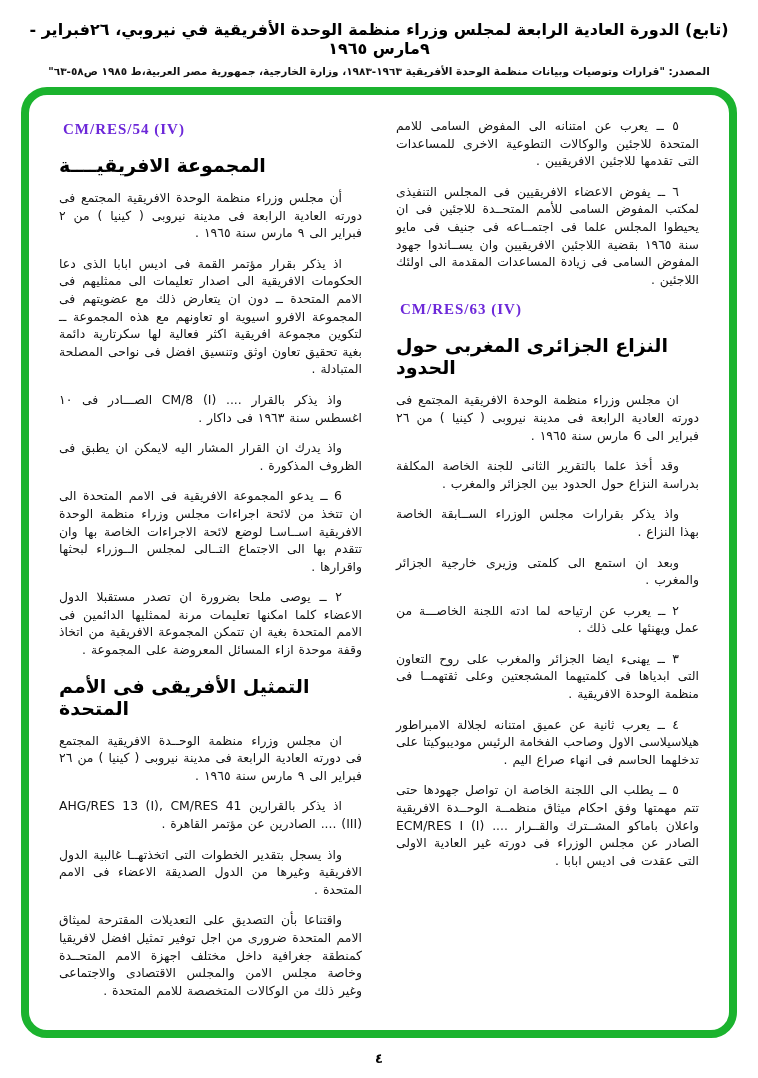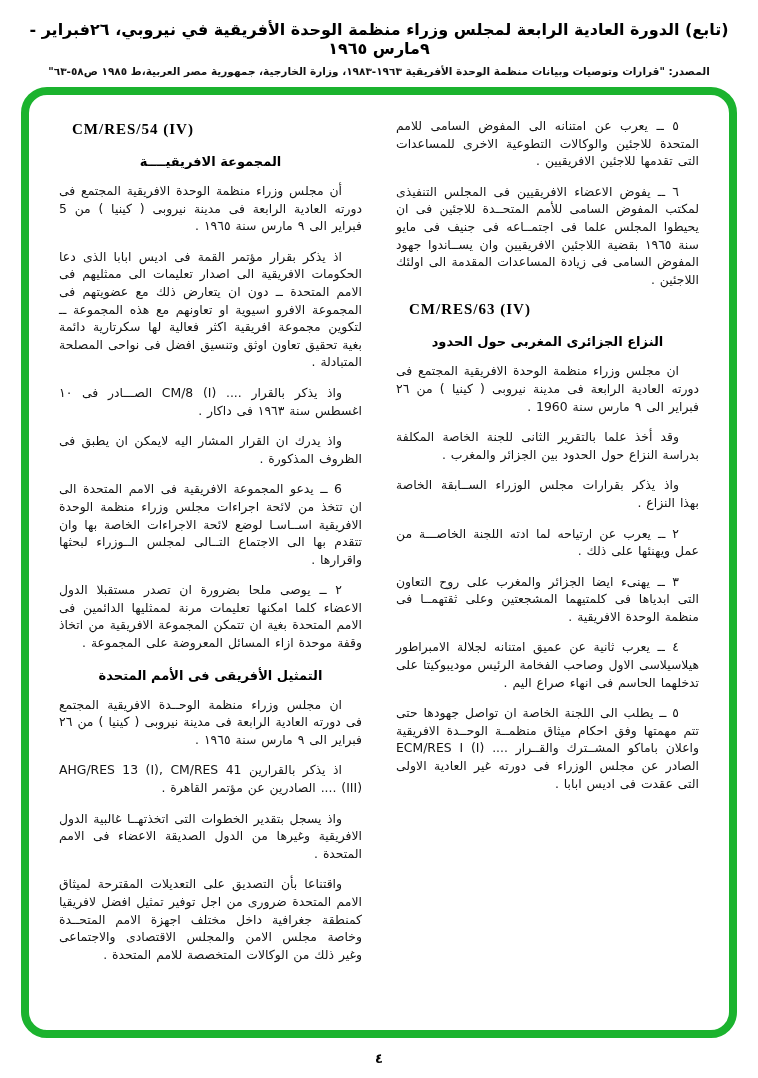--- a/index.html
+++ b/index.html
@@ -16,25 +16,25 @@
     overflow:hidden;background:#fff;
   }
   .cols{
     direction:rtl;display:flex;gap:34px;
     padding:16px 30px 10px 30px;box-sizing:border-box;height:100%;
   }
   .col{flex:1 1 0;min-width:0;}
   .code{
     direction:ltr;text-align:left;unicode-bidi:embed;
     font-family:"Liberation Serif",serif;font-weight:bold;
-    font-size:15px;color:#000000;letter-spacing:1px;
-    margin:10px 0 4px 13px;
+    font-size:15px;color:#6d28d9;letter-spacing:1px;
+    margin:10px 0 4px 4px;
   }
   .sec-title{
-    text-align:center;font-weight:bold;font-size:13px;color:#000;
+    text-align:left;font-weight:bold;font-size:19px;color:#000;
     margin:16px 0 10px 0;
   }
   .par{
     direction:rtl;text-align:justify;text-indent:20px;
     font-size:12.4px;line-height:17.6px;margin:13px 0;
     word-spacing:1px;
   }
   .col-first .par:first-child{margin-top:6px;}
   .page-number{
     position:absolute;left:0;right:0;bottom:12px;text-align:center;
@@ -51,33 +51,34 @@
 
 <div class="frame" style="border-color: rgb(27, 179, 46);">
   <div class="cols">
 
     <section class="col col-first">
       <p class="par">٥ ــ يعرب عن امتنانه الى المفوض السامى للامم المتحدة للاجئين والوكالات التطوعية الاخرى للمساعدات التى تقدمها للاجئين الافريقيين .</p>
       <p class="par">٦ ــ يفوض الاعضاء الافريقيين فى المجلس التنفيذى لمكتب المفوض السامى للأمم المتحــدة للاجئين فى ان يحيطوا المجلس علما فى اجتمــاعه فى جنيف فى مايو سنة ١٩٦٥ بقضية اللاجئين الافريقيين وان يســاندوا جهود المفوض السامى فى زيادة المساعدات المقدمة الى اولئك اللاجئين .</p>
 
       <div class="code">CM/RES/63 (IV)</div>
       <div class="sec-title">النزاع الجزائرى المغربى حول الحدود</div>
-      <p class="par">ان مجلس وزراء منظمة الوحدة الافريقية المجتمع فى دورته العادية الرابعة فى مدينة نيروبى ( كينيا ) من ٢٦ فبراير الى ٩ مارس سنة 1960 .</p>
+      <p class="par">ان مجلس وزراء منظمة الوحدة الافريقية المجتمع فى دورته العادية الرابعة فى مدينة نيروبى ( كينيا ) من ٢٦ فبراير الى 6 مارس سنة ١٩٦٥ .</p>
       <p class="par">وقد أخذ علما بالتقرير الثانى للجنة الخاصة المكلفة بدراسة النزاع حول الحدود بين الجزائر والمغرب .</p>
       <p class="par">واذ يذكر بقرارات مجلس الوزراء الســابقة الخاصة بهذا النزاع .</p>
+      <p class="par">وبعد ان استمع الى كلمتى وزيرى خارجية الجزائر والمغرب .</p>
       <p class="par">٢ ــ يعرب عن ارتياحه لما ادته اللجنة الخاصـــة من عمل ويهنئها على ذلك .</p>
       <p class="par">٣ ــ يهنىء ايضا الجزائر والمغرب على روح التعاون التى ابدياها فى كلمتيهما المشجعتين وعلى ثقتهمــا فى منظمة الوحدة الافريقية .</p>
       <p class="par">٤ ــ يعرب ثانية عن عميق امتنانه لجلالة الامبراطور هيلاسيلاسى الاول وصاحب الفخامة الرئيس موديبوكيتا على تدخلهما الحاسم فى انهاء صراع اليم .</p>
       <p class="par">٥ ــ يطلب الى اللجنة الخاصة ان تواصل جهودها حتى تتم مهمتها وفق احكام ميثاق منظمــة الوحــدة الافريقية واعلان باماكو المشــترك والقــرار .... ECM/RES I (I) الصادر عن مجلس الوزراء فى دورته غير العادية الاولى التى عقدت فى اديس ابابا .</p>
     </section>
 
     <section class="col">
       <div class="code">CM/RES/54 (IV)</div>
       <div class="sec-title">المجموعة الافريقيــــة</div>
-      <p class="par">أن مجلس وزراء منظمة الوحدة الافريقية المجتمع فى دورته العادية الرابعة فى مدينة نيروبى ( كينيا ) من 5 فبراير الى ٩ مارس سنة ١٩٦٥ .</p>
+      <p class="par">أن مجلس وزراء منظمة الوحدة الافريقية المجتمع فى دورته العادية الرابعة فى مدينة نيروبى ( كينيا ) من ٢ فبراير الى ٩ مارس سنة ١٩٦٥ .</p>
       <p class="par">اذ يذكر بقرار مؤتمر القمة فى اديس ابابا الذى دعا الحكومات الافريقية الى اصدار تعليمات الى ممثليهم فى الامم المتحدة ــ دون ان يتعارض ذلك مع عضويتهم فى المجموعة الافرو اسيوية او تعاونهم مع هذه المجموعة ــ لتكوين مجموعة افريقية اكثر فعالية لها سكرتارية دائمة بغية تحقيق تعاون اوثق وتنسيق افضل فى نواحى المصلحة المتبادلة .</p>
       <p class="par">واذ يذكر بالقرار .... CM/8 (I) الصـــادر فى ١٠ اغسطس سنة ١٩٦٣ فى داكار .</p>
       <p class="par">واذ يدرك ان القرار المشار اليه لايمكن ان يطبق فى الظروف المذكورة .</p>
       <p class="par">6 ــ يدعو المجموعة الافريقية فى الامم المتحدة الى ان تتخذ من لائحة اجراءات مجلس وزراء منظمة الوحدة الافريقية اســاسـا لوضع لائحة الاجراءات الخاصة بها وان تتقدم بها الى الاجتماع التــالى لمجلس الــوزراء لبحثها واقرارها .</p>
       <p class="par">٢ ــ يوصى ملحا بضرورة ان تصدر مستقبلا الدول الاعضاء كلما امكنها تعليمات مرنة لممثليها الدائمين فى الامم المتحدة بغية ان تتمكن المجموعة الافريقية من اتخاذ وقفة موحدة ازاء المسائل المعروضة على المجموعة .</p>
 
       <div class="sec-title">التمثيل الأفريقى فى الأمم المتحدة</div>
       <p class="par">ان مجلس وزراء منظمة الوحــدة الافريقية المجتمع فى دورته العادية الرابعة فى مدينة نيروبى ( كينيا ) من ٢٦ فبراير الى ٩ مارس سنة ١٩٦٥ .</p>
       <p class="par">اذ يذكر بالقرارين AHG/RES 13 (I), CM/RES 41 (III) .... الصادرين عن مؤتمر القاهرة .</p>
       <p class="par">واذ يسجل بتقدير الخطوات التى اتخذتهــا غالبية الدول الافريقية وغيرها من الدول الصديقة الاعضاء فى الامم المتحدة .</p>

